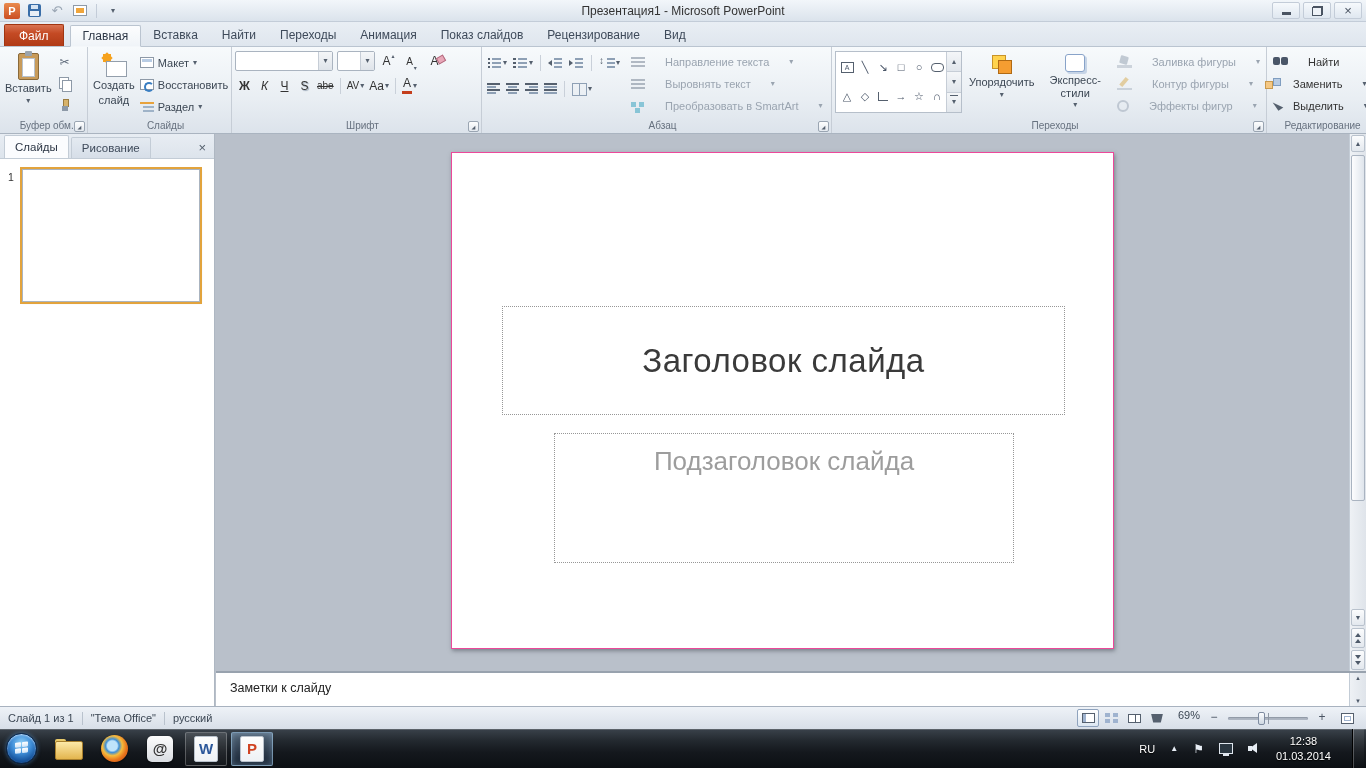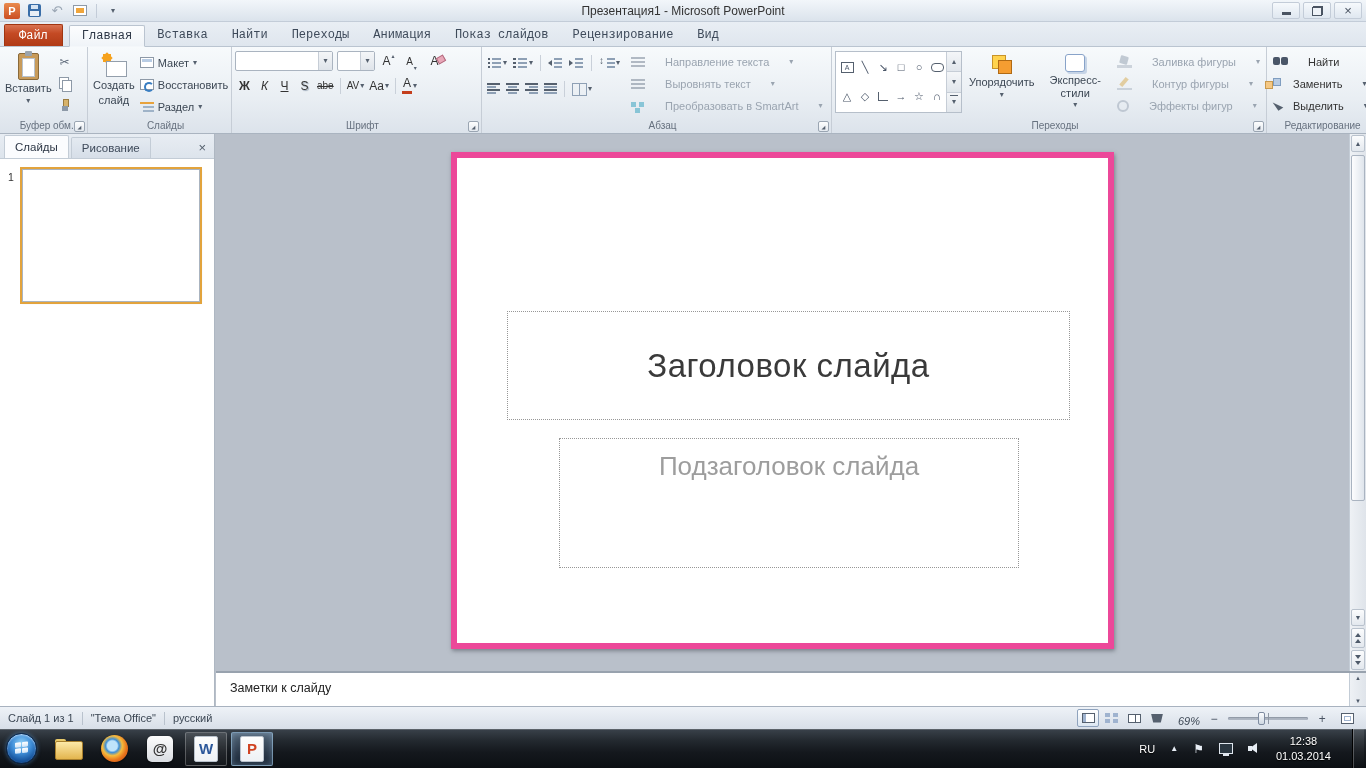--- a/index.html
+++ b/index.html
@@ -23,21 +23,21 @@
 .win-title{position:absolute;left:0;right:0;text-align:center;font-size:12px;color:#333;}
 .winbtns{margin-left:auto;display:flex;gap:3px;z-index:2;}
 .wbtn{width:28px;height:17px;display:flex;align-items:center;justify-content:center;border:1px solid #c3ccd8;border-radius:2px;background:linear-gradient(#f6f9fc,#dfe7f0);}
 .ic-min{width:9px;height:3px;background:#4a5462;margin-top:6px;}
 .ic-restore{position:relative;width:11px;height:10px;}
 .ic-restore:before{content:"";position:absolute;right:0;top:0;width:8px;height:7px;border:1px solid #4a5462;}
 .ic-restore:after{content:"";position:absolute;left:0;bottom:0;width:8px;height:7px;border:1px solid #4a5462;background:#eef2f7;}
 .g-close{font-size:13px;color:#4a5462;line-height:1;}
 
 
-.ribbontabs{position:absolute;left:0;top:22px;right:0;height:25px;background:linear-gradient(#e9eef4,#dfe6ee);border-bottom:1px solid #bac4d0;display:flex;align-items:flex-end;padding-left:4px;z-index:25;font-family:Liberation Mono, monospace;}
+.ribbontabs{position:absolute;left:0;top:22px;right:0;height:25px;background:linear-gradient(#e9eef4,#dfe6ee);border-bottom:1px solid #bac4d0;display:flex;align-items:flex-end;padding-left:4px;z-index:25;}
 .filetab{height:22px;padding:0 14px;display:flex;align-items:center;color:#fff;font-size:12px;background:linear-gradient(#d97352,#c44a24 40%,#b03a16);border-radius:2px 2px 0 0;border:1px solid #a03511;border-bottom:none;margin-right:6px;}
 .rtab{height:22px;padding:0 12px;display:flex;align-items:center;color:#3e4a5a;font-size:12px;}
 .rtab.active{background:linear-gradient(#fcfdfe,#f0f4f8);border:1px solid #bac4d0;border-bottom:1px solid #f4f7fa;border-radius:2px 2px 0 0;color:#2c3645;margin-bottom:-1px;}
 
 
 .ribbonbody{position:absolute;left:0;top:47px;right:0;height:87px;background:linear-gradient(#f7fafc,#e9eef3 60%,#dce3eb);border-bottom:1px solid #aab4c0;display:flex;z-index:20;}
 .rg{position:relative;height:100%;border-right:1px solid #c6cdd6;}
 .rg-label{position:absolute;left:12px;right:0;bottom:2px;text-align:center;font-size:10px;color:#66717f;}
 .launcher{position:absolute;right:2px;bottom:1px;width:11px;height:11px;border:1px solid #9aa5b2;border-radius:2px;background:linear-gradient(#fdfefe,#e4e9ef);display:flex;align-items:center;justify-content:center;}
 .launcher:before{content:"◢";font-size:5px;color:#55606e;}
@@ -155,21 +155,21 @@
 .lp-tabs{height:25px;background:linear-gradient(#e8edf3,#dde4ec);border-bottom:1px solid #c3ccd6;display:flex;align-items:flex-end;padding:2px 4px 0;gap:2px;flex:none;}
 .lp-tab{height:21px;padding:0 10px;font-size:11.5px;color:#3e4a5a;display:flex;align-items:center;border:1px solid #c3ccd6;border-bottom:none;border-radius:2px 2px 0 0;background:linear-gradient(#e4eaf1,#d6dee8);}
 .lp-tab.active{background:#fbfcfe;color:#2c3645;height:23px;}
 .lp-close{margin-left:auto;align-self:center;font-size:13px;color:#55606e;padding:0 4px;line-height:1;}
 .lp-body{padding-top:10px;display:flex;}
 .lp-num{width:22px;text-align:center;font-size:10.5px;color:#333;padding-top:2px;}
 .lp-thumb{width:178px;height:133px;background:#fff;border:1px solid #aab4c0;outline:2px solid #e2a33c;box-shadow:1px 1px 2px rgba(90,100,112,.35);}
 
 
 .sarea{position:absolute;left:216px;top:134px;right:17px;bottom:97px;overflow:hidden;background:#b9c0ca;z-index:5;}
-.slide{width:663px;height:497px;background:#fff;margin:18px auto 0;border:6px solid #ec4899;box-shadow:1px 2px 4px rgba(60,66,76,.5);position:relative;}
+.slide{width:663px;height:497px;background:#fff;margin:18px auto 0;border:1px solid #ec4899;box-shadow:1px 2px 4px rgba(60,66,76,.5);position:relative;}
 .ph{position:absolute;border:1px dotted #979797;}
 .ph-title{left:50px;top:153px;width:563px;height:109px;display:flex;align-items:center;justify-content:center;}
 .ph-title span{font-size:33px;color:#3a3a3a;letter-spacing:.5px;}
 .ph-sub{left:102px;top:280px;width:460px;height:130px;display:flex;justify-content:center;align-items:flex-start;padding-top:12px;}
 .ph-sub span{font-size:26px;color:#9d9d9d;}
 
 
 .vscroll{position:absolute;right:0;top:134px;width:17px;bottom:97px;background:linear-gradient(to right,#eef1f5,#dfe4ea);border-left:1px solid #c3ccd6;display:flex;flex-direction:column;z-index:12;}
 .sc-btn{height:17px;flex:none;display:flex;align-items:center;justify-content:center;background:linear-gradient(#fbfcfd,#e3e8ee);border:1px solid #b9c2cd;border-radius:2px;margin:1px;}
 .sc-btn .ar{font-size:7px;color:#4e5a6a;line-height:1;}
@@ -182,21 +182,21 @@
 
 
 .notes{position:absolute;left:216px;right:0;bottom:62px;height:35px;background:#fff;border-top:2px solid #98a2ae;z-index:11;display:flex;}
 .notes-text{padding:8px 0 0 14px;font-size:12.5px;color:#222;flex:1;}
 .notes-scroll{width:17px;background:linear-gradient(to right,#eef1f5,#dfe4ea);border-left:1px solid #c3ccd6;display:flex;flex-direction:column;justify-content:space-between;align-items:center;padding:2px 0;}
 .notes-scroll .ar{font-size:6px;color:#4e5a6a;line-height:1;}
 
 
 .sbar{position:absolute;left:0;right:0;bottom:39px;height:23px;background:linear-gradient(#eef2f7,#d8dfe8);border-top:1px solid #a8b2bf;display:flex;align-items:center;font-size:11px;color:#3c4754;z-index:15;padding:0 8px;gap:8px;}
 .sb-sep{width:1px;height:13px;background:#b9c2cd;}
-.sb-right{margin-left:auto;display:flex;align-items:flex-end;gap:6px;font-style:italic;}
+.sb-right{margin-left:auto;display:flex;align-items:flex-start;gap:6px;}
 .vbtns{display:flex;gap:1px;}
 .vbtn{width:22px;height:18px;display:flex;align-items:center;justify-content:center;border-radius:2px;border:1px solid transparent;}
 .vbtn.active{border-color:#8fa3bd;background:linear-gradient(#ffffff,#dde7f2);}
 .iv-norm{width:13px;height:10px;border:1px solid #55606e;position:relative;background:#fff;}
 .iv-norm:before{content:"";position:absolute;left:0;top:0;bottom:0;width:3px;background:#9fb3cf;}
 .iv-sort{width:13px;height:10px;background-image:linear-gradient(#9fb3cf,#9fb3cf),linear-gradient(#9fb3cf,#9fb3cf),linear-gradient(#9fb3cf,#9fb3cf),linear-gradient(#9fb3cf,#9fb3cf);background-size:5px 4px;background-position:0 0,8px 0,0 6px,8px 6px;background-repeat:no-repeat;}
 .iv-read{width:13px;height:9px;border:1px solid #55606e;background:#fff;position:relative;}
 .iv-read:before{content:"";position:absolute;left:6px;top:0;bottom:0;width:1px;background:#55606e;}
 .iv-show{width:12px;height:9px;background:#55606e;clip-path:polygon(0 0,100% 0,82% 100%,18% 100%);}
 .zoom-val{font-size:11px;color:#3c4754;min-width:26px;text-align:right;}

